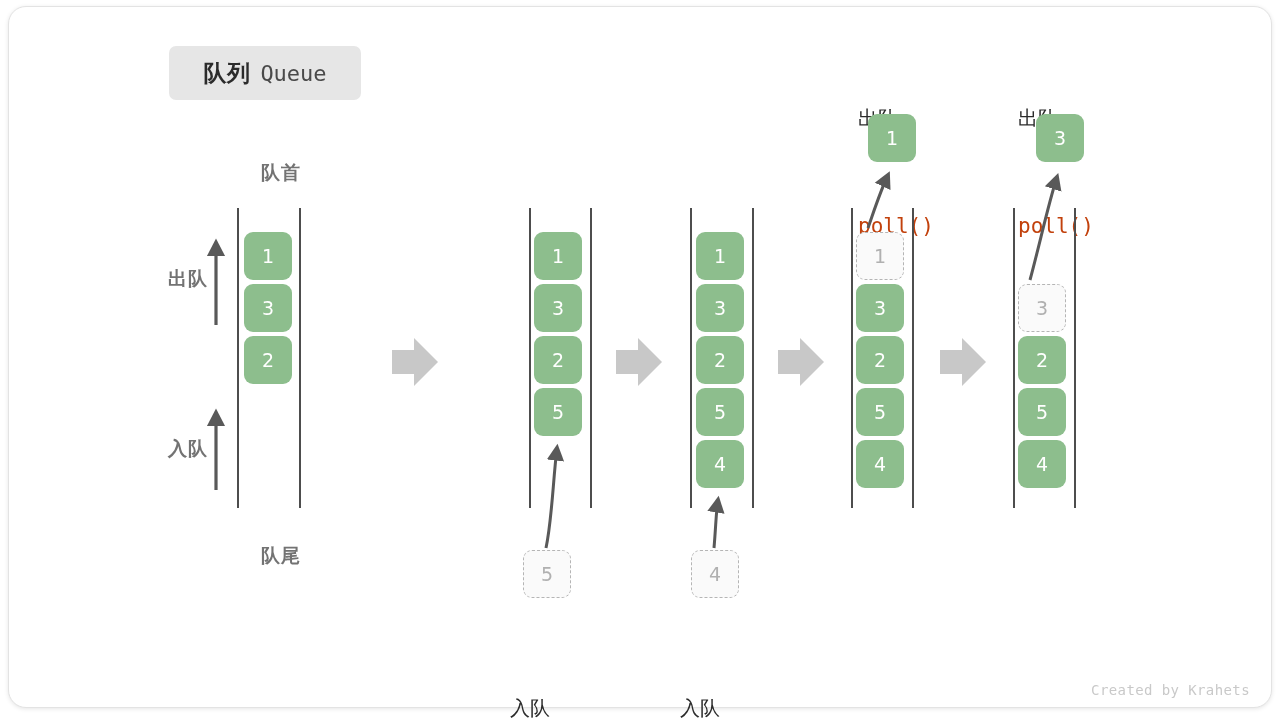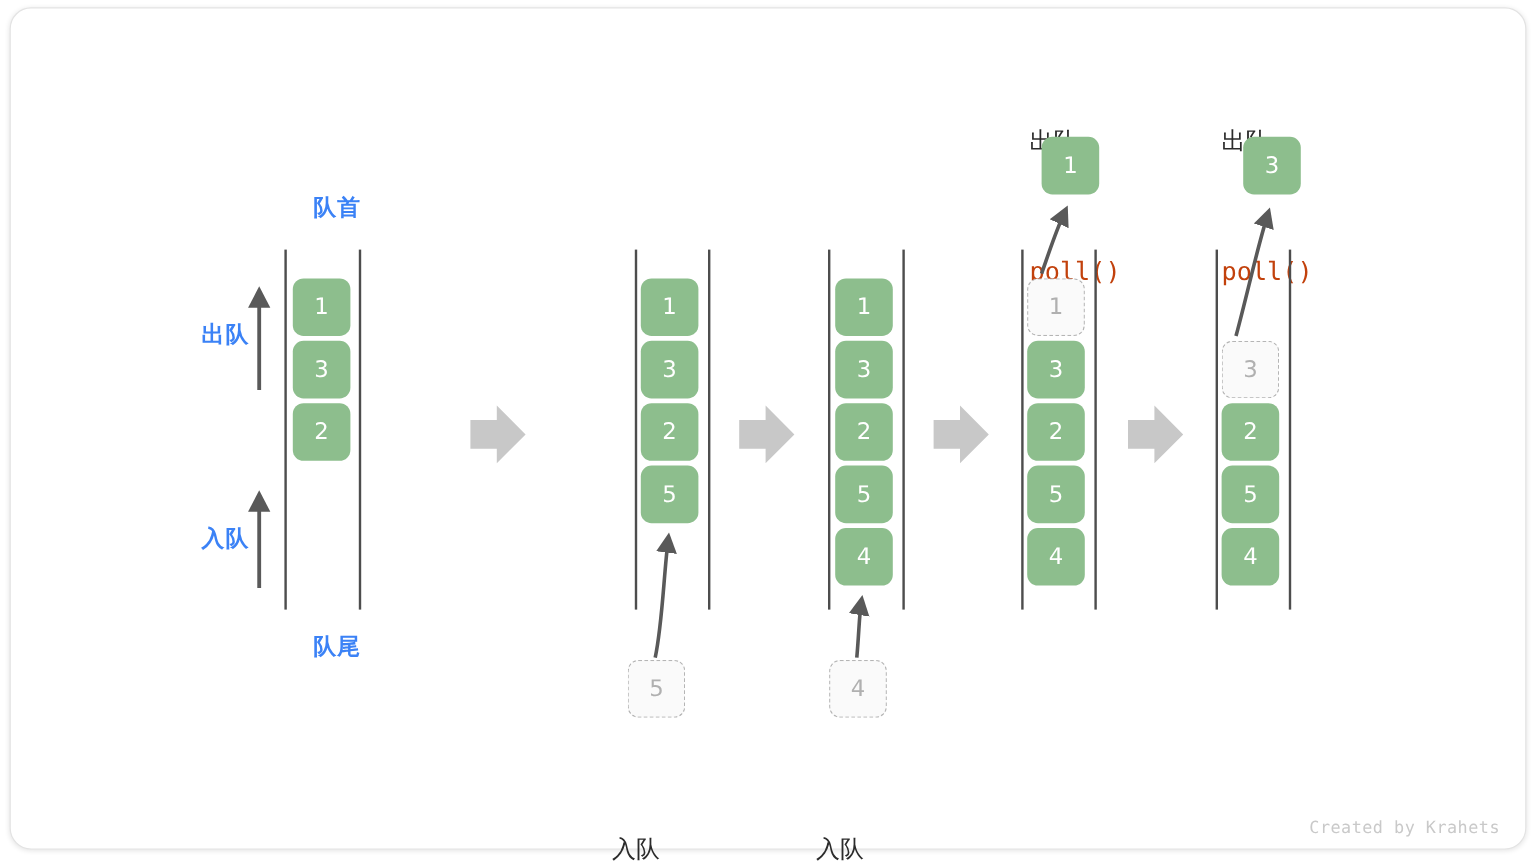--- a/index.html
+++ b/index.html
@@ -52,21 +52,21 @@
   }
   .title-en {
     font-family: "DejaVu Sans Mono", "Liberation Mono", monospace;
     font-size: 22px;
     color: #4a4a4a;
   }
 
   
   .lbl {
     position: absolute;
-    color: #3b82f6;
+    color: #737373;
     white-space: pre;
     padding-left: 23px;
   }
   .lbl-bold-cn {
     font-size: 19px;
     font-weight: bold;
     letter-spacing: 1px;
   }
   .op-label {
     position: absolute;
@@ -127,23 +127,27 @@
     margin-left: 31px;
   }
   svg.overlay { position: absolute; left: 0; top: 0; pointer-events: none; }
 </style>
 </head>
 <body>
 
 <div id="canvas">
   <div class="card"></div>
 
+  <div class="title-chip">
+    <span class="title-cn">队列</span>
+    <span class="title-en">Queue</span>
+  </div>
 
   <div class="lbl lbl-bold-cn" style="left:238px; top:160px;">队首</div>
-  <div class="lbl lbl-bold-cn" style="left:238px; top:526px;">队尾</div>
+  <div class="lbl lbl-bold-cn" style="left:238px; top:543px;">队尾</div>
   <div class="lbl lbl-bold-cn" style="left:145px; top:266px;">出队</div>
   <div class="lbl lbl-bold-cn" style="left:145px; top:436px;">入队</div>
 
   <div class="rail" style="left:237px; top:208px; height:300px;"></div>
   <div class="rail" style="left:299px; top:208px; height:300px;"></div>
 
   <div class="node" style="left:244px; top:232px;">1</div>
   <div class="node" style="left:244px; top:284px;">3</div>
   <div class="node" style="left:244px; top:336px;">2</div>
 

